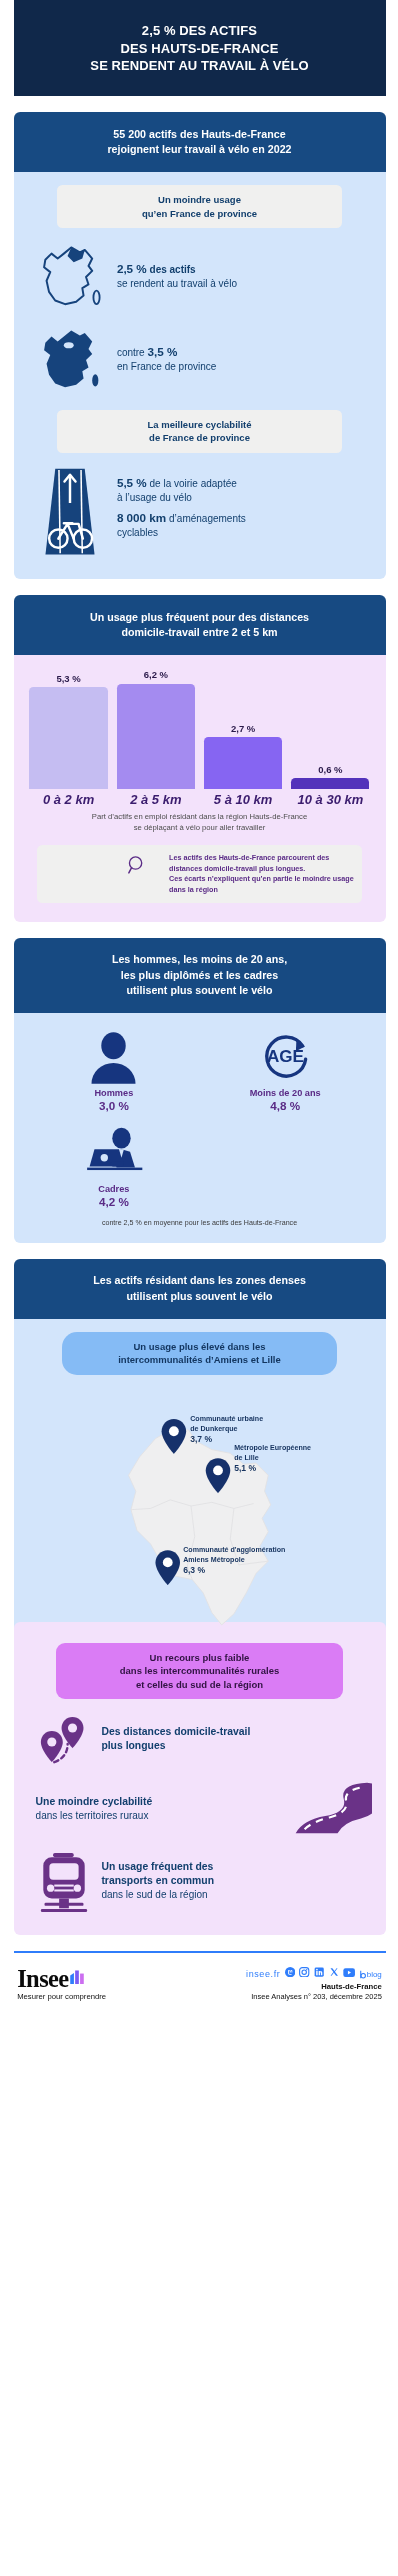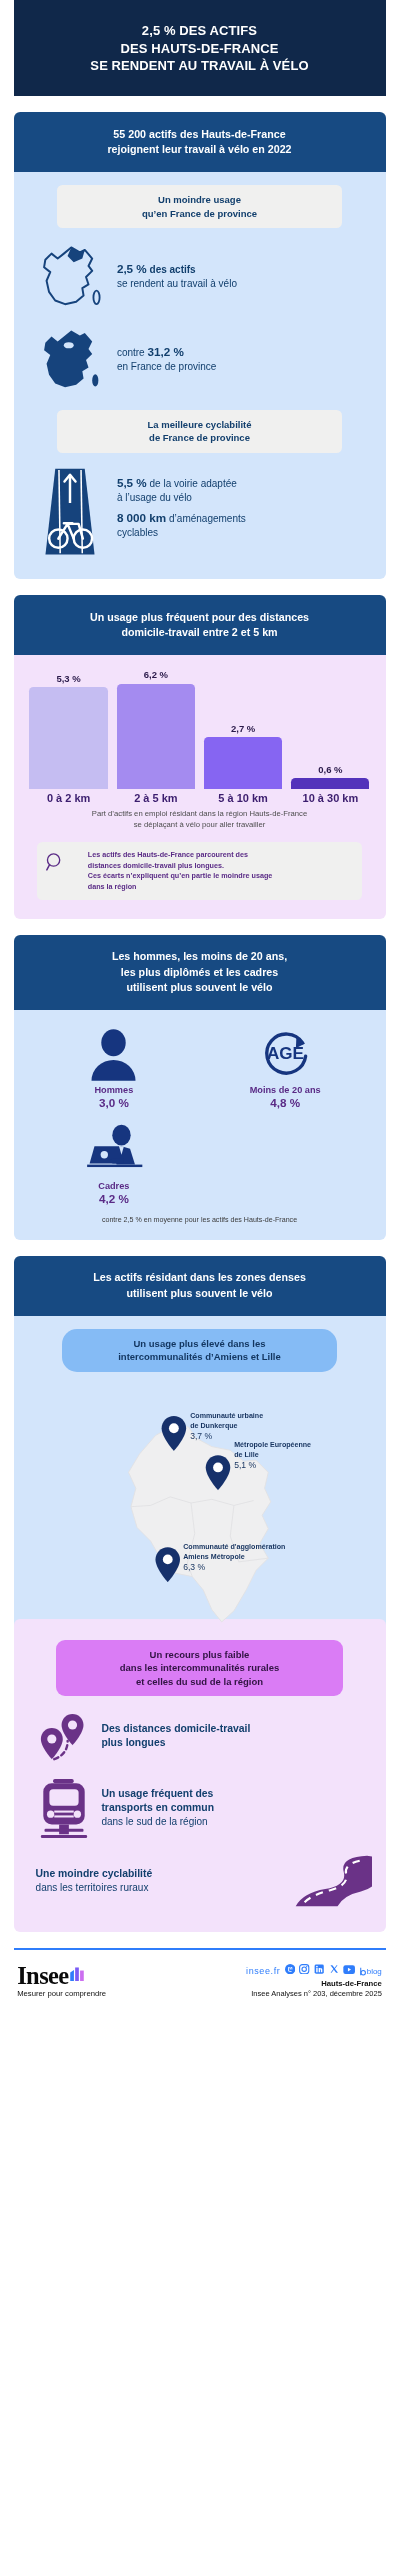--- a/index.html
+++ b/index.html
@@ -94,44 +94,44 @@
     align-items: flex-end;
     justify-content: space-between;
     height: 120px;
     padding: 0 7.4px;
     margin-top: 3.7px;
   }
   .bar-col { width: 23%; display: flex; flex-direction: column; align-items: center; height: 100%; justify-content: flex-end; }
   .bar-val { font-weight: bold; font-size: 9.5px; color:#2a1a4a; margin-bottom: 3.1px; }
   .bar { width: 100%; border-radius: 4.3px 4.3px 0 0; }
   .cat-row { display:flex; justify-content: space-between; padding: 0 7.4px; margin-top: 2.5px; }
-  .cat { width:23%; text-align:center; font-weight:bold; font-size:11px; color:#3b1d6e; }
+  .cat { width:23%; text-align:center; font-weight:bold; font-size:13px; color:#3b1d6e;font-style:italic; }
   .chart-cap {
     text-align:center; font-size: 7.7px; color:#4d4d4d; line-height:1.42;
     margin: 5.5px 14.7px 0;
   }
   .note {
     background:#f0f0ef; border-radius: 5.5px; margin: 11px 14.7px 2.5px;
-    display:flex; gap: 24px; align-items:flex-start; padding: 7.4px 8.6px;
+    display:flex; gap: 24px; align-items:flex-start; padding: 7.4px 8.6px; justify-content: flex-end;
   }
   .note .ntxt { font-size: 7.2px; font-weight: bold; color:#5a2b86; line-height:1.5; }
 
   
   .grid2 { display:flex; flex-wrap: wrap; }
   .cell { width: 50%; text-align:center; padding: 7.4px 3.7px 2.5px; }
   .cell .glyph { height: 53px; display:flex; align-items:flex-end; justify-content:center; }
   .cell .lab { font-weight:bold; font-size:9.2px; color:#5a2b86; margin-top:4.3px; }
   .cell .pct { font-weight:bold; font-size:11.7px; color:#5a2b86; margin-top:0.6px; }
   .footnote { text-align:center; font-size:7.1px; color:#3b3b3b; margin-top:8.6px; }
 
   
   .mapwrap { position:relative; height: 258px; margin-top: 2.5px; }
   .mapwrap svg { position:absolute; left:0; top:0; }
   .pinlab { position:absolute; font-weight:bold; font-size:7.1px; color:#16335f; line-height:1.35; }
-  .pinpct { font-weight:normal; font-size:8.6px; color:#16335f; }
+  .pinpct { font-weight:bold; font-size:8.6px; color:#16335f; }
 
   
   .rule { height: 2.5px; background:#2f7dfb; margin: 16px 0 0; }
   .footer { display:flex; align-items:center; justify-content:space-between; padding: 13.5px 3.7px 16px; }
   .logo-txt { font-family:"Liberation Serif", serif; font-weight:bold; font-size:24.5px; color:#0b0b0b; letter-spacing:-0.6px; line-height:.95; }
   .logo-sub { font-size:7.7px; color:#111; margin-top:1.8px; }
   .f-right { text-align:right; }
   .f-top { display:flex; align-items:flex-end; justify-content:flex-end; gap:4.3px; }
   .f-site { color:#2f7dfb; font-size:9px; letter-spacing:0.6px; }
   .f-reg { font-weight:bold; font-size:7.7px; color:#111; margin-top:3.1px; }
@@ -179,21 +179,21 @@
     <div class="row">
       <div class="icon">
         <svg width="74" height="71" viewBox="0 0 120 115">
           <path d="M20 32 L30 22 L40 30 L50 22 L62 12 L76 20 L84 16 L96 30 L90 42 L96 50 L86 60 L90 72 L80 78 L82 90 L70 100 L52 104 L36 98 L26 84 L22 66 L28 52 L18 44 Z" fill="#16437c"></path>
           <ellipse cx="58" cy="36" rx="8" ry="5" fill="#d3e5fb"></ellipse>
           <ellipse cx="101" cy="93" rx="5" ry="10" fill="#16437c"></ellipse>
         </svg>
       </div>
       <div class="txt">
         <div><span>contre</span>
-          <b>31,2 %</b></div>
+          <b>3,5 %</b></div>
         <div>en France de province</div>
       </div>
     </div>
 
     <div class="subcard" style="margin-top:9.8px">
       <div>La meilleure cyclabilité</div>
       <div>de France de province</div>
     </div>
 
     <div class="row" style="align-items:flex-start">
@@ -408,20 +408,33 @@
           <circle cx="26" cy="51" r="7.5" fill="#f3e2fb"></circle>
           <path d="M30 84 q22 -8 22 -30" fill="none" stroke="#6a3287" stroke-width="4" stroke-dasharray="7 6" stroke-linecap="round"></path>
         </svg>
       </div>
       <div class="txt" style="font-weight:bold;font-size:10.4px">
         <div>Des distances domicile-travail</div>
         <div>plus longues</div>
       </div>
     </div>
 
+    <div class="row" style="padding-left:13.5px;justify-content:space-between">
+      <div class="txt">
+        <div style="font-weight:bold;font-size:10.4px">Une moindre cyclabilité</div>
+        <div>dans les territoires ruraux</div>
+      </div>
+      <div class="icon">
+        <svg width="80" height="58" viewBox="0 0 130 94">
+          <path d="M122 6 q-44 2 -38 26 q6 22 -30 28 q-36 6 -48 28 l68 0 q10 -18 38 -24 q30 -8 26 -30 q-4 -18 20 -22 Z" fill="#6a3287"></path>
+          <path d="M110 14 q-26 6 -22 22 q4 18 -26 26 q-32 8 -44 22" fill="none" stroke="#ffffff" stroke-width="3.5" stroke-dasharray="12 10"></path>
+        </svg>
+      </div>
+    </div>
+
     <div class="row" style="padding-left:13.5px">
       <div class="icon">
         <svg width="56" height="63" viewBox="0 0 92 102">
           <rect x="28" y="4" width="34" height="7" rx="3" fill="#6a3287"></rect>
           <rect x="12" y="11" width="68" height="68" rx="14" fill="#6a3287"></rect>
           <rect x="22" y="21" width="48" height="27" rx="6" fill="#f3e2fb"></rect>
           <rect x="30" y="56" width="32" height="3.4" fill="#f3e2fb"></rect>
           <rect x="30" y="64" width="32" height="3.4" fill="#f3e2fb"></rect>
           <circle cx="24" cy="62" r="6" fill="#f3e2fb"></circle>
           <circle cx="68" cy="62" r="6" fill="#f3e2fb"></circle>
@@ -429,33 +442,20 @@
           <rect x="14" y="86" width="64" height="5" rx="2" fill="#6a3287"></rect>
           <rect x="8" y="96" width="76" height="5" rx="2" fill="#6a3287"></rect>
         </svg>
       </div>
       <div class="txt">
         <div style="font-weight:bold;font-size:10.4px">Un usage fréquent des</div>
         <div style="font-weight:bold;font-size:10.4px">transports en commun</div>
         <div>dans le sud de la région</div>
       </div>
     </div>
-
-    <div class="row" style="padding-left:13.5px;justify-content:space-between">
-      <div class="txt">
-        <div style="font-weight:bold;font-size:10.4px">Une moindre cyclabilité</div>
-        <div>dans les territoires ruraux</div>
-      </div>
-      <div class="icon">
-        <svg width="80" height="58" viewBox="0 0 130 94">
-          <path d="M122 6 q-44 2 -38 26 q6 22 -30 28 q-36 6 -48 28 l68 0 q10 -18 38 -24 q30 -8 26 -30 q-4 -18 20 -22 Z" fill="#6a3287"></path>
-          <path d="M110 14 q-26 6 -22 22 q4 18 -26 26 q-32 8 -44 22" fill="none" stroke="#ffffff" stroke-width="3.5" stroke-dasharray="12 10"></path>
-        </svg>
-      </div>
-    </div>
   </div>
 </div>
 
 <div class="rule"></div>
 <div class="footer">
   <div>
     <div style="display:flex;align-items:flex-start">
       <span class="logo-txt">Insee</span>
       <span style="margin-top:1.2px;margin-left:0.6px">
         <svg width="16" height="16" viewBox="0 0 26 26">

